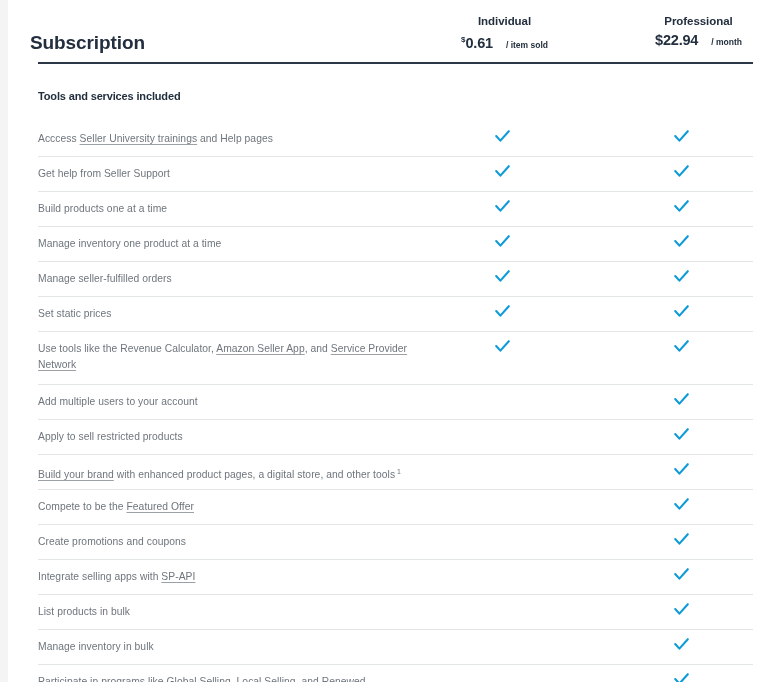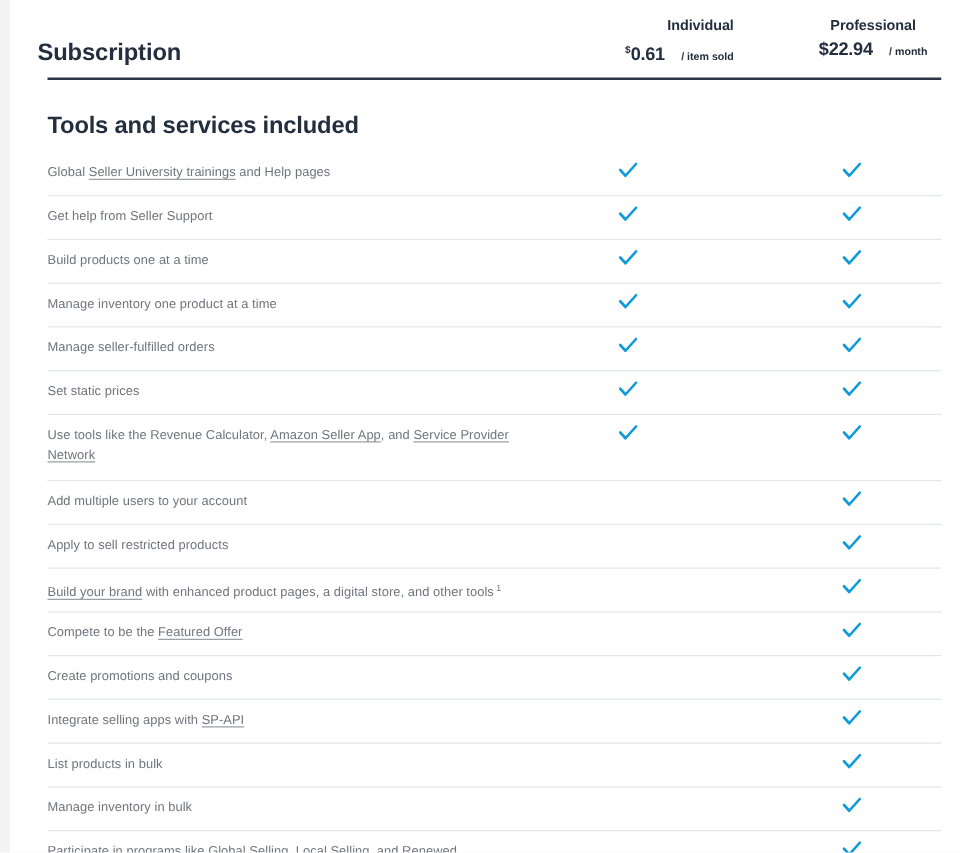--- a/index.html
+++ b/index.html
@@ -42,21 +42,21 @@
     font-weight: bold;
     color: #232f3e;
     letter-spacing: -0.1px;
   }
   .plan-col {
     position: absolute;
     top: 14px;
     text-align: center;
     color: #232f3e;
   }
-  .plan-col.individual { left: 392px; width: 165px; text-align: right; }
+  .plan-col.individual { left: 392px; width: 165px; }
   .plan-col.professional { left: 586px; width: 165px; }
   .plan-name {
     font-size: 11.5px;
     font-weight: bold;
     line-height: 14px;
     letter-spacing: -0.05px;
   }
   .plan-price {
     margin-top: 4px;
     font-size: 14.5px;
@@ -85,21 +85,21 @@
     width: 715px;
     height: 2px;
     background: #2b3747;
   }
 
   
   .section-title {
     position: absolute;
     left: 8px;
     top: 90px;
-    font-size: 19px;
+    font-size: 11px;
     font-weight: bold;
     color: #232f3e;
     letter-spacing: -0.15px;
   }
 
   .rows {
     position: absolute;
     left: 8px;
     top: 122px;
     width: 715px;
@@ -174,21 +174,21 @@
         </div>
       </div>
     </div>
 
     <div class="header-rule"></div>
 
     <div class="section-title">Tools and services included</div>
 
     <div class="rows" id="rows-container">
         <div class="feat-row">
-          <div class="feat-label"><span>Global </span><span class="feat-link">Seller University trainings</span><span> and Help pages</span></div>
+          <div class="feat-label"><span>Acccess </span><span class="feat-link">Seller University trainings</span><span> and Help pages</span></div>
           <div class="check-cell c-individual">
             <span class="check-mark">
               <svg width="17" height="17" viewBox="0 0 17 17" aria-hidden="true">
                 <path d="M2.2 8.0 L6.4 12.6 L14.8 3.2" fill="none" stroke="#0f9ad8" stroke-width="2.1" stroke-linecap="round" stroke-linejoin="round"></path>
               </svg>
             </span>
           </div>
           <div class="check-cell c-professional">
             <span class="check-mark">
               <svg width="17" height="17" viewBox="0 0 17 17" aria-hidden="true">

